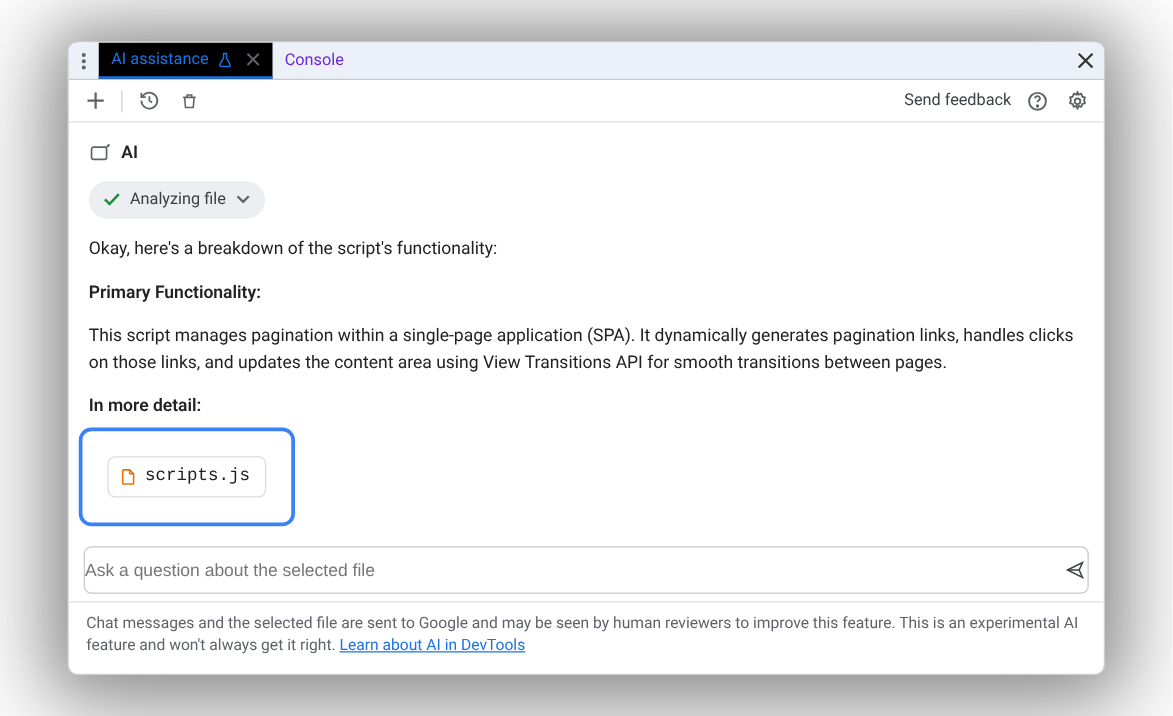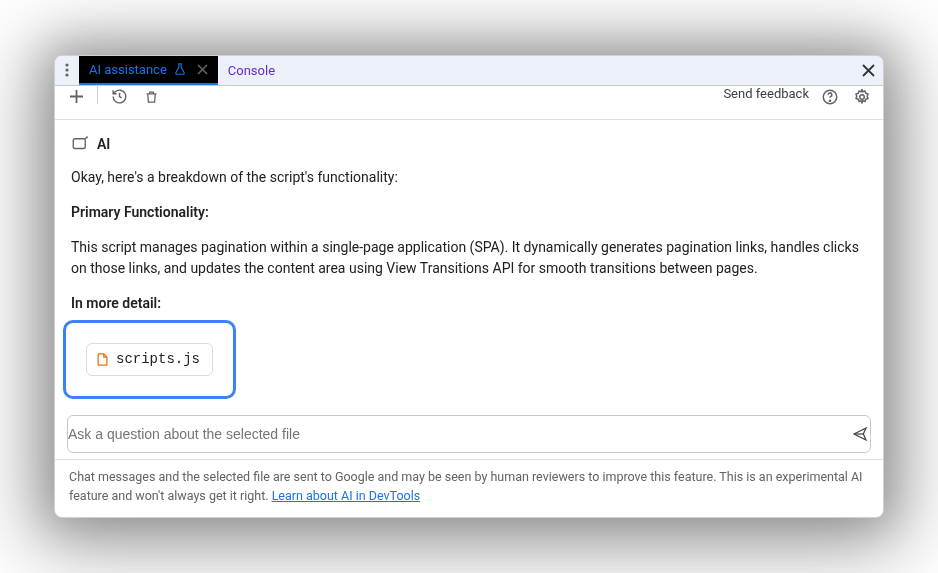--- a/index.html
+++ b/index.html
@@ -60,20 +60,21 @@
     width: 30px;
     display: flex;
     justify-content: center;
     color: #333;
     cursor: pointer;
     font-size: 16px;
   }
   
   .toolbar {
     display: flex;
+    align-items: center;
     height: 34px;
     padding: 0 10px;
     gap: 10px;
     border-bottom: 1px solid #e0e0e0;
     font-size: 13px;
     color: #3c4043;
   }
   .toolbar .icon-btn {
     width: 22px; height: 22px;
     display: flex; align-items: center; justify-content: center;
@@ -248,20 +249,33 @@
     <div class="ai-header">
       <span class="spark">
         <svg width="18" height="18" viewBox="0 0 24 24" fill="none" stroke="#5f6368" stroke-width="1.8">
             <rect x="3" y="5" width="16" height="13" rx="2"></rect>
             <path d="M19 5l3-3M20 3l2 1"></path>
           </svg>
       </span>
       <span>AI</span>
     </div>
 
+    <div class="status-chip">
+      <span class="check">
+        <svg width="13" height="11" viewBox="0 0 14 11" stroke="#1e8e3e" stroke-width="2.2" fill="none">
+            <path d="M1 5.5l4 4L13 1"></path>
+          </svg>
+      </span>
+      <span>Analyzing file</span>
+      <span class="chev">
+        <svg width="11" height="7" viewBox="0 0 11 7" stroke="#5f6368" stroke-width="1.8" fill="none">
+            <path d="M1 1l4.5 4.5L10 1"></path>
+          </svg>
+      </span>
+    </div>
 
     <p>Okay, here's a breakdown of the script's functionality:</p>
     <p class="bold">Primary Functionality:</p>
     <p>This script manages pagination within a single-page application (SPA). It dynamically generates pagination links, handles clicks on those links, and updates the content area using View Transitions API for smooth transitions between pages.</p>
     <p class="bold" style="margin-bottom:4px">In more detail:</p>
 
     <div class="file-chip-wrap">
       <div class="file-chip">
         <span class="file-icon">
           <svg width="15" height="17" viewBox="0 0 24 24" fill="none" stroke="#e8710a" stroke-width="2">

